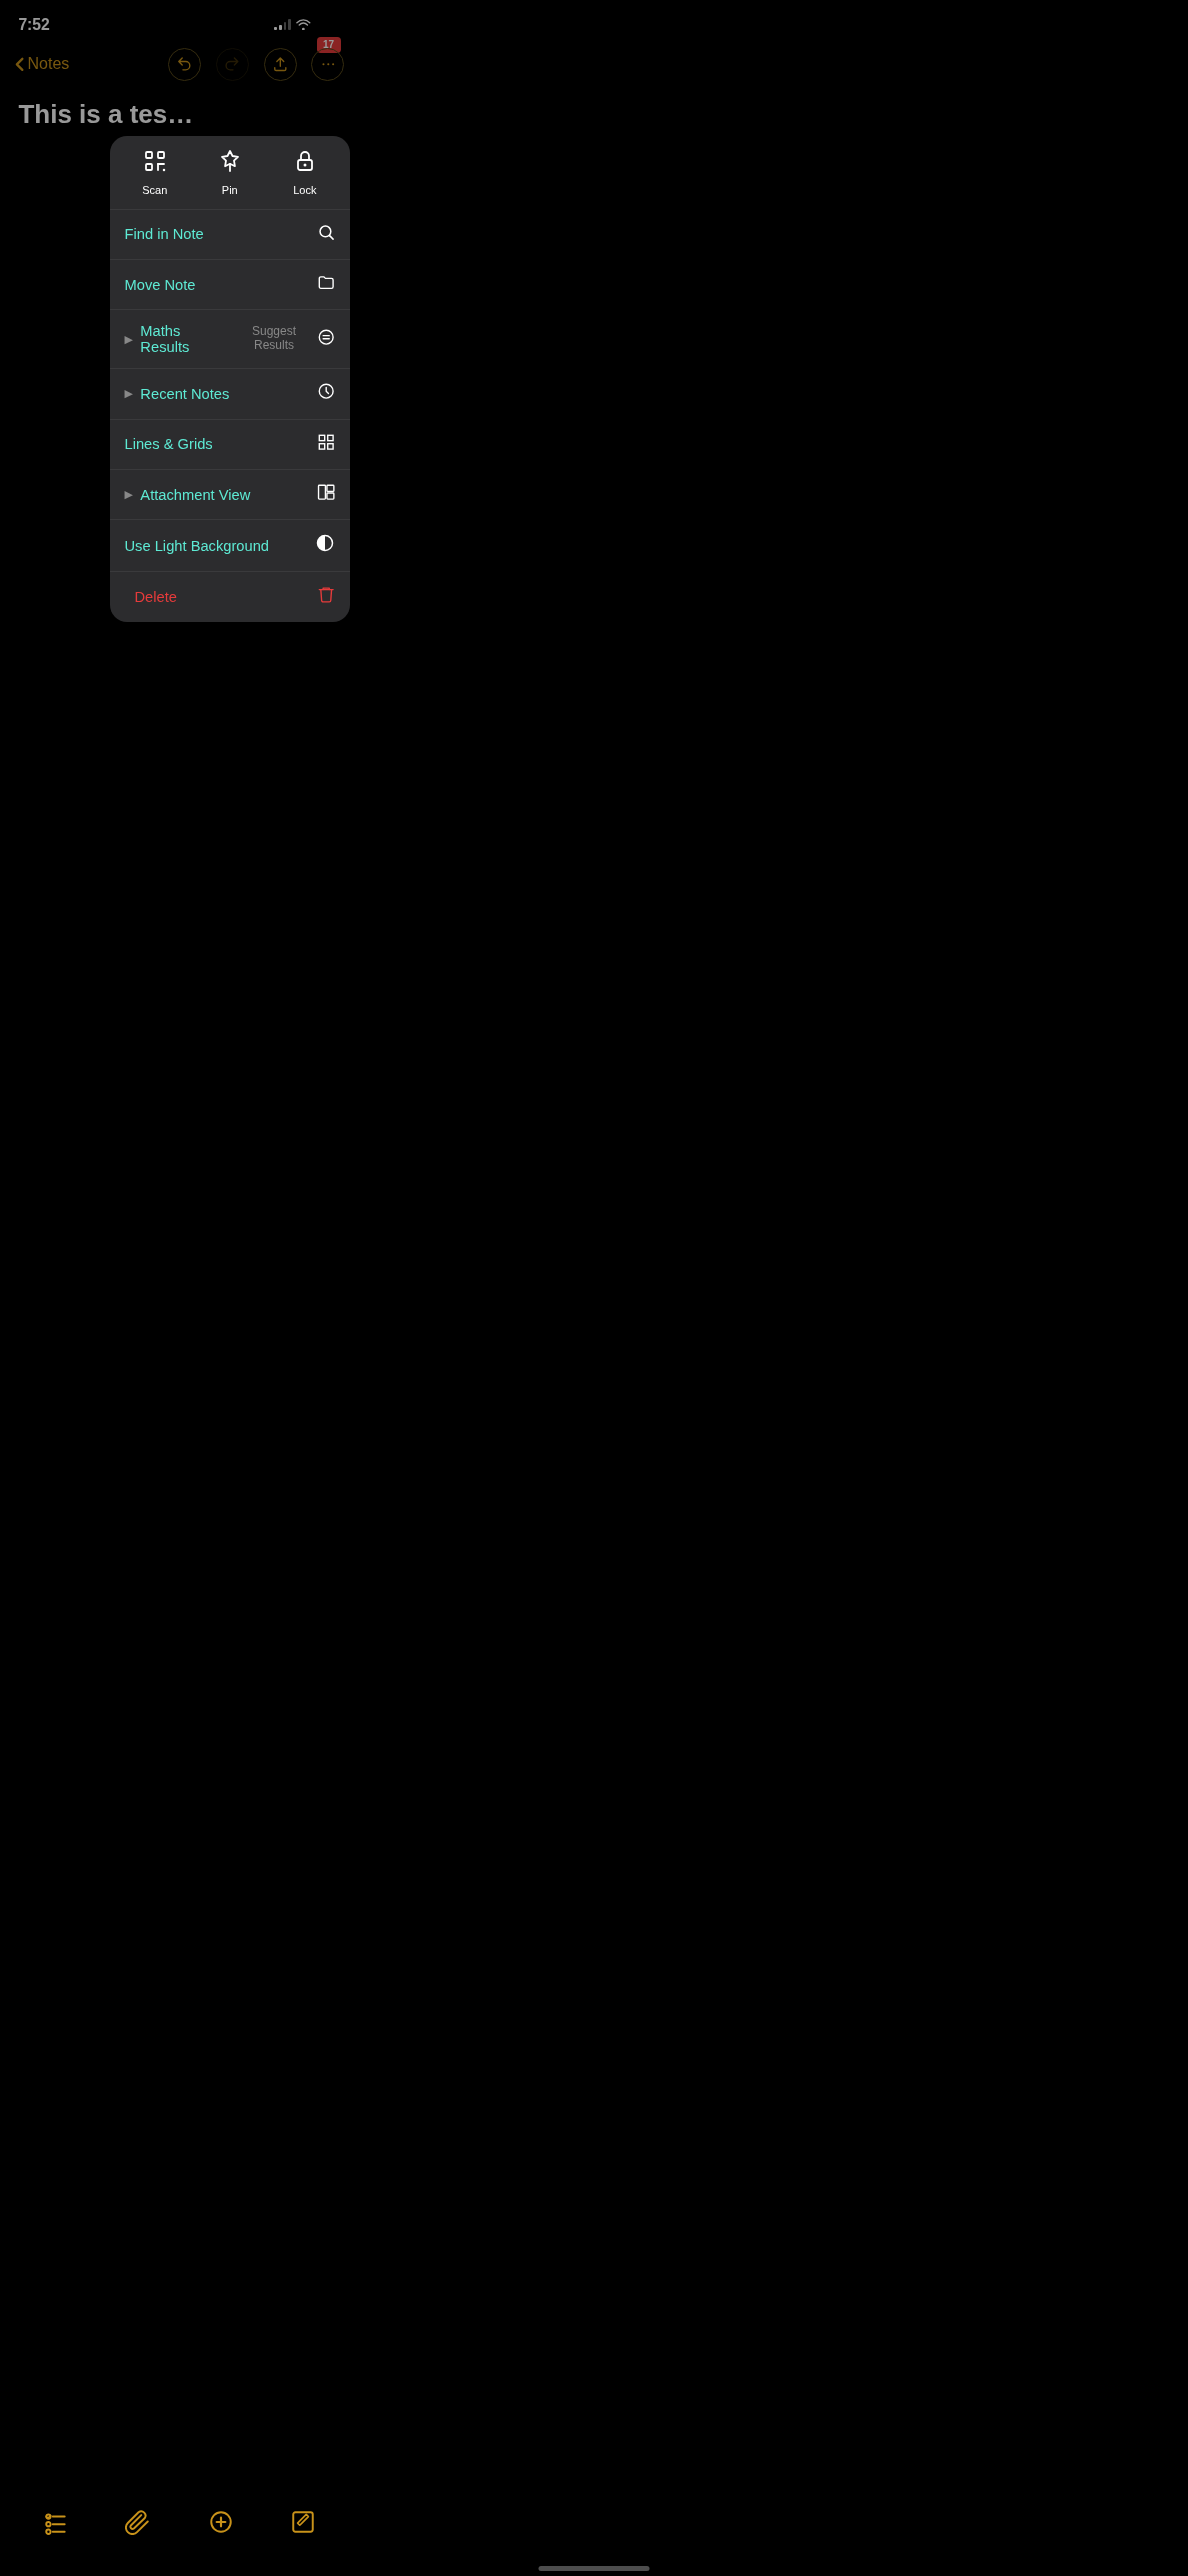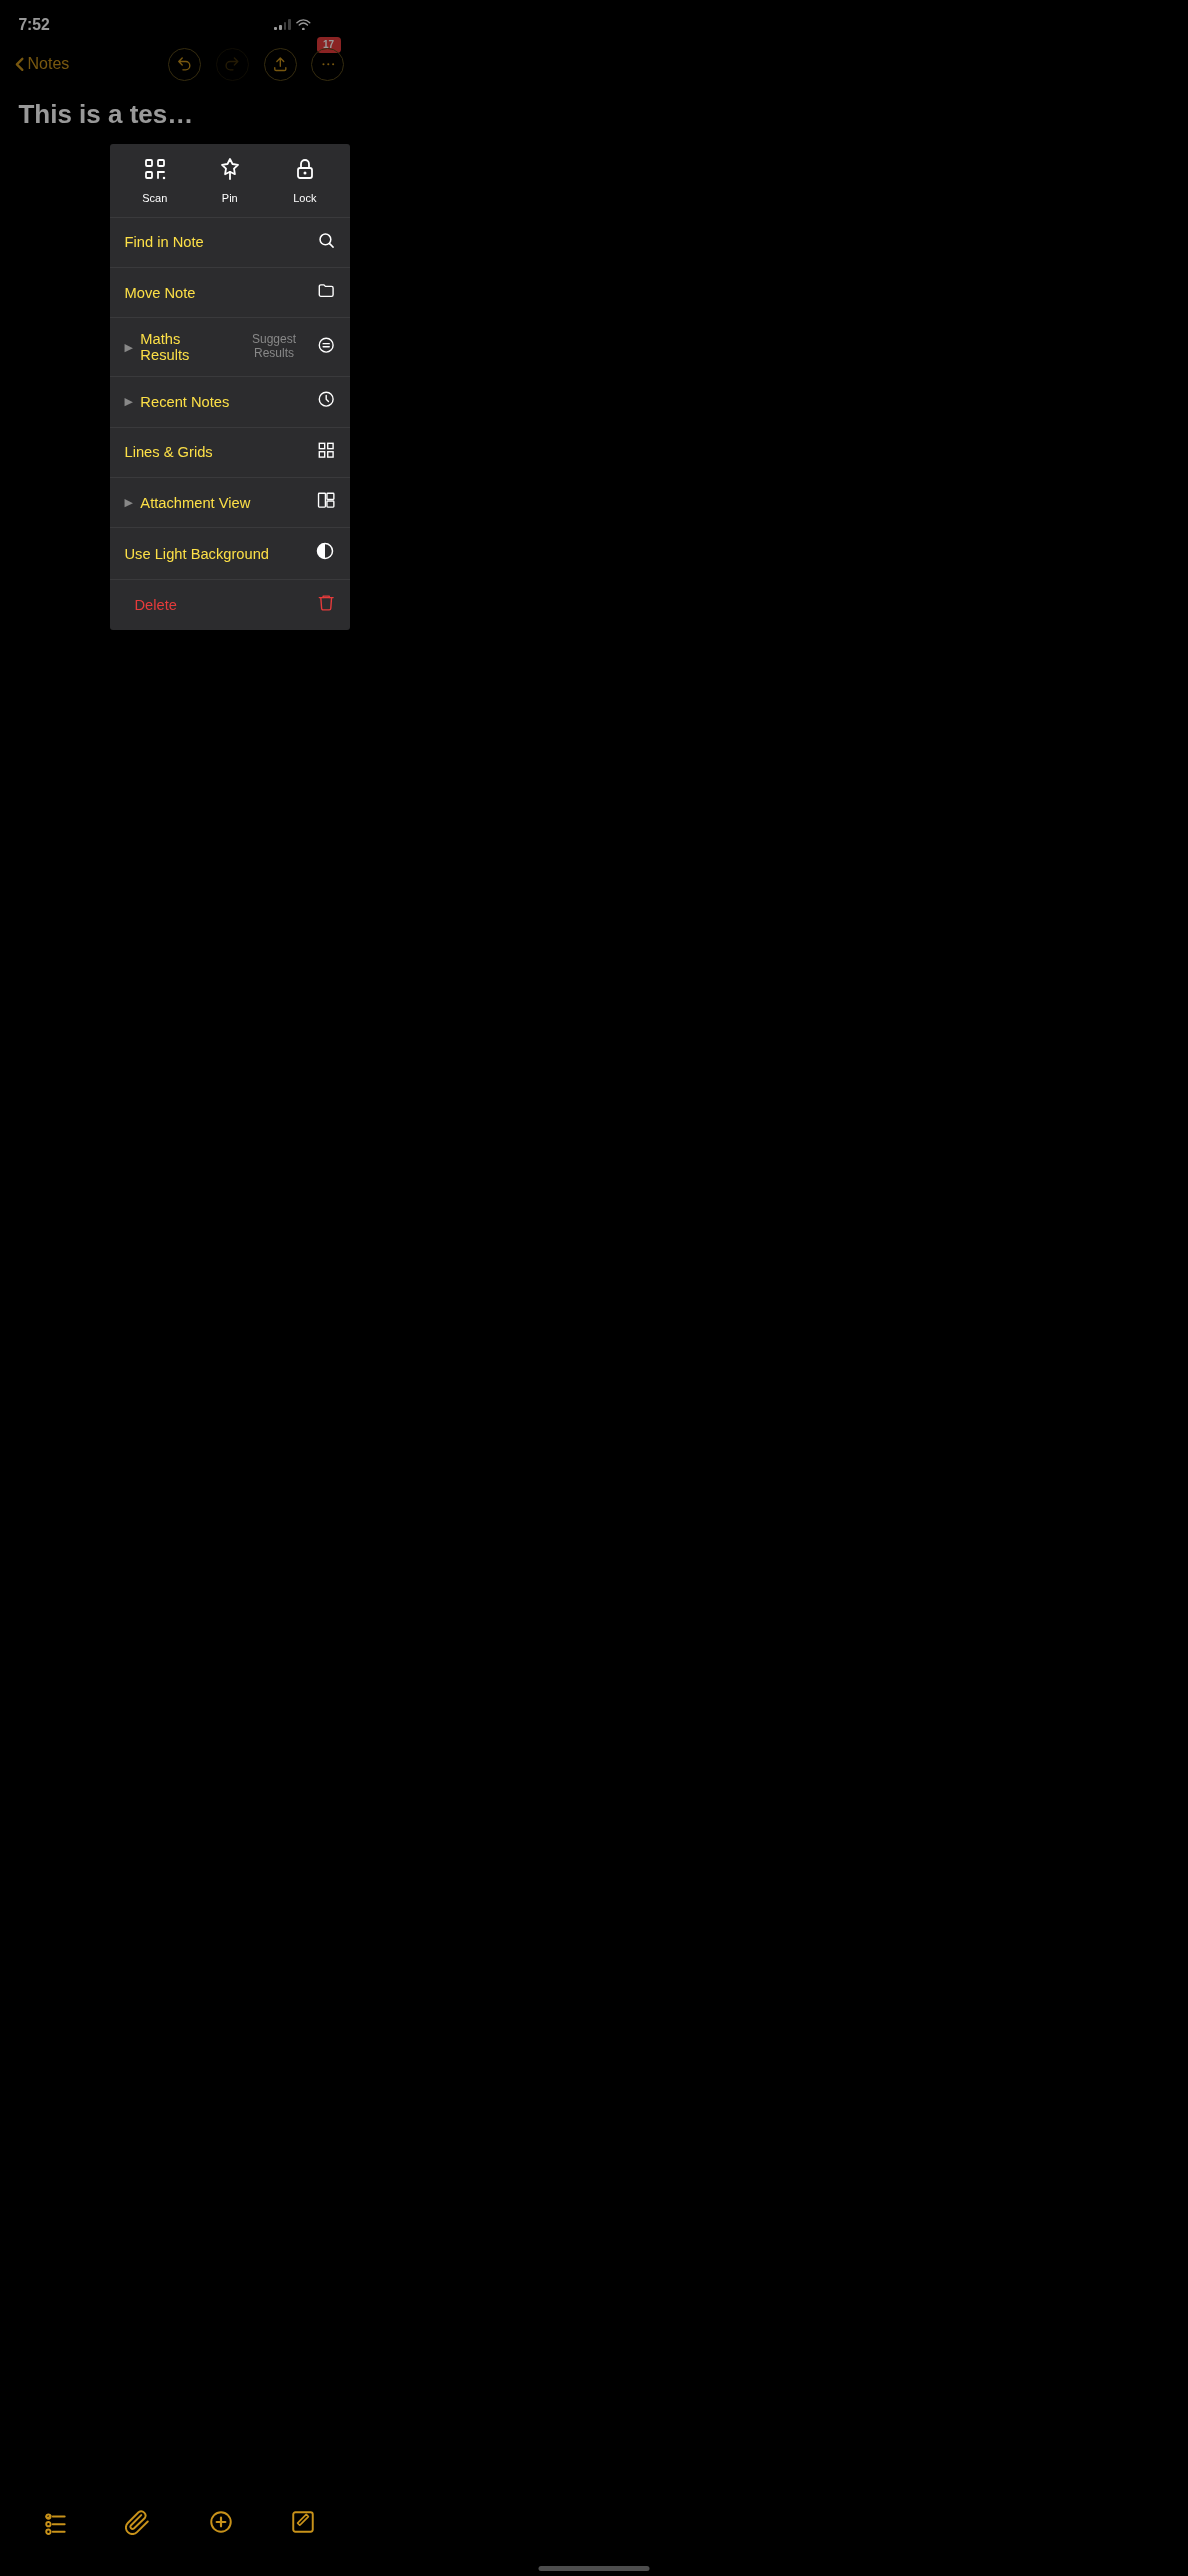--- a/index.html
+++ b/index.html
@@ -105,25 +105,25 @@
     .note-title {
       padding: 7.4px 18.4px 14.7px;
       font-size: 26px;
       font-weight: 700;
       color: #fff;
     }
 
     
     .dropdown-menu {
       position: absolute;
-      top: 144px;
+      top: 136px;
       right: 9.2px;
       width: 240px;
       background: #2c2c2e;
-      border-radius: 3px;
+      border-radius: 17px;
       overflow: hidden;
       z-index: 100;
     }
 
     
     .menu-top-row {
       display: flex;
       justify-content: space-around;
       align-items: center;
       padding: 13px 7.4px;
@@ -160,21 +160,21 @@
       display: flex;
       align-items: center;
       gap: 7.4px;
     }
     .menu-chevron {
       font-size: 11px;
       color: #888;
     }
     .menu-item-label {
       font-size: 14.7px;
-      color: #fde047;
+      color: #5eead4;
     }
     .menu-item-sublabel {
       font-size: 12px;
       color: #888;
       margin-top: 0.9px;
       text-align: center;
     }
     .menu-item-label-group {
       display: flex;
       flex-direction: row;

